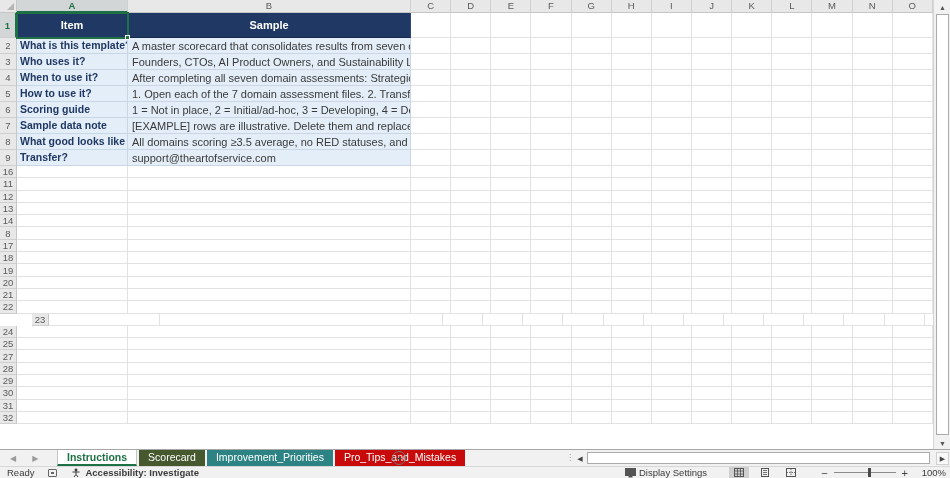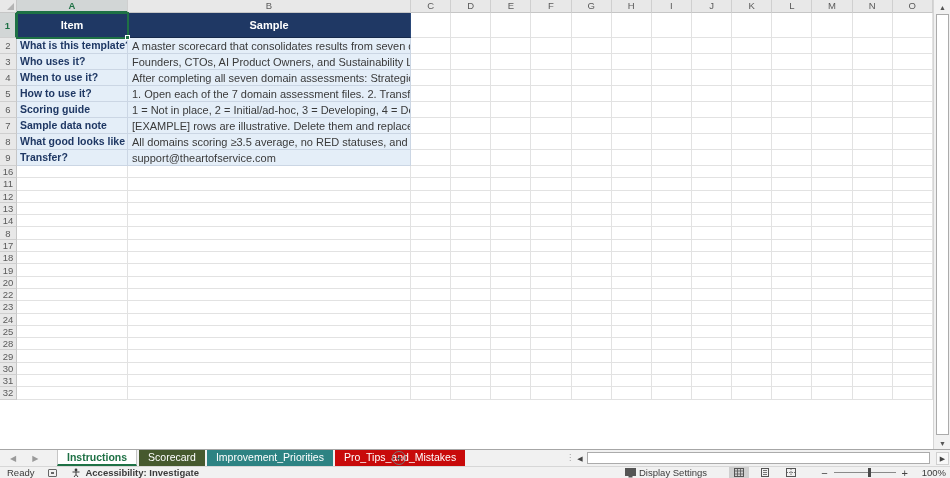--- a/index.html
+++ b/index.html
@@ -430,38 +430,56 @@
           <div class="cell" style="width: 40.15px;"></div>
           <div class="cell" style="width: 40.15px;"></div>
           <div class="cell" style="width: 40.15px;"></div>
           <div class="cell" style="width: 40.15px;"></div>
           <div class="cell" style="width: 40.15px;"></div>
           <div class="cell" style="width: 40.15px;"></div>
           <div class="cell" style="width: 40.15px;"></div>
           <div class="cell" style="width: 40.15px;"></div>
         </div>
         <div class="g-row" style="height: 12.3px;">
+          <div class="row-h">21</div>
+          <div class="cell" style="width: 111px;"></div>
+          <div class="cell" style="width: 283px;"></div>
+          <div class="cell" style="width: 40.15px;"></div>
+          <div class="cell" style="width: 40.15px;"></div>
+          <div class="cell" style="width: 40.15px;"></div>
+          <div class="cell" style="width: 40.15px;"></div>
+          <div class="cell" style="width: 40.15px;"></div>
+          <div class="cell" style="width: 40.15px;"></div>
+          <div class="cell" style="width: 40.15px;"></div>
+          <div class="cell" style="width: 40.15px;"></div>
+          <div class="cell" style="width: 40.15px;"></div>
+          <div class="cell" style="width: 40.15px;"></div>
+          <div class="cell" style="width: 40.15px;"></div>
+          <div class="cell" style="width: 40.15px;"></div>
+          <div class="cell" style="width: 40.15px;"></div>
+        </div>
+        <div class="g-row" style="height: 12.3px;">
           <div class="row-h">22</div>
           <div class="cell" style="width: 111px;"></div>
           <div class="cell" style="width: 283px;"></div>
           <div class="cell" style="width: 40.15px;"></div>
           <div class="cell" style="width: 40.15px;"></div>
           <div class="cell" style="width: 40.15px;"></div>
           <div class="cell" style="width: 40.15px;"></div>
           <div class="cell" style="width: 40.15px;"></div>
           <div class="cell" style="width: 40.15px;"></div>
           <div class="cell" style="width: 40.15px;"></div>
           <div class="cell" style="width: 40.15px;"></div>
           <div class="cell" style="width: 40.15px;"></div>
           <div class="cell" style="width: 40.15px;"></div>
           <div class="cell" style="width: 40.15px;"></div>
           <div class="cell" style="width: 40.15px;"></div>
           <div class="cell" style="width: 40.15px;"></div>
         </div>
-        <div class="g-row" style="height: 12.3px;">
+        <div class="g-row" style="height: 12.3px; padding-left: 32px;">
           <div class="row-h">23</div>
           <div class="cell" style="width: 111px;"></div>
           <div class="cell" style="width: 283px;"></div>
           <div class="cell" style="width: 40.15px;"></div>
           <div class="cell" style="width: 40.15px;"></div>
           <div class="cell" style="width: 40.15px;"></div>
           <div class="cell" style="width: 40.15px;"></div>
           <div class="cell" style="width: 40.15px;"></div>
           <div class="cell" style="width: 40.15px;"></div>
           <div class="cell" style="width: 40.15px;"></div>
@@ -485,20 +503,38 @@
           <div class="cell" style="width: 40.15px;"></div>
           <div class="cell" style="width: 40.15px;"></div>
           <div class="cell" style="width: 40.15px;"></div>
           <div class="cell" style="width: 40.15px;"></div>
           <div class="cell" style="width: 40.15px;"></div>
           <div class="cell" style="width: 40.15px;"></div>
           <div class="cell" style="width: 40.15px;"></div>
         </div>
         <div class="g-row" style="height: 12.3px;">
           <div class="row-h">25</div>
+          <div class="cell" style="width: 111px;"></div>
+          <div class="cell" style="width: 283px;"></div>
+          <div class="cell" style="width: 40.15px;"></div>
+          <div class="cell" style="width: 40.15px;"></div>
+          <div class="cell" style="width: 40.15px;"></div>
+          <div class="cell" style="width: 40.15px;"></div>
+          <div class="cell" style="width: 40.15px;"></div>
+          <div class="cell" style="width: 40.15px;"></div>
+          <div class="cell" style="width: 40.15px;"></div>
+          <div class="cell" style="width: 40.15px;"></div>
+          <div class="cell" style="width: 40.15px;"></div>
+          <div class="cell" style="width: 40.15px;"></div>
+          <div class="cell" style="width: 40.15px;"></div>
+          <div class="cell" style="width: 40.15px;"></div>
+          <div class="cell" style="width: 40.15px;"></div>
+        </div>
+        <div class="g-row" style="height: 12.3px;">
+          <div class="row-h">27</div>
           <div class="cell" style="width: 111px;"></div>
           <div class="cell" style="width: 283px;"></div>
           <div class="cell" style="width: 40.15px;"></div>
           <div class="cell" style="width: 40.15px;"></div>
           <div class="cell" style="width: 40.15px;"></div>
           <div class="cell" style="width: 40.15px;"></div>
           <div class="cell" style="width: 40.15px;"></div>
           <div class="cell" style="width: 40.15px;"></div>
           <div class="cell" style="width: 40.15px;"></div>
           <div class="cell" style="width: 40.15px;"></div>

